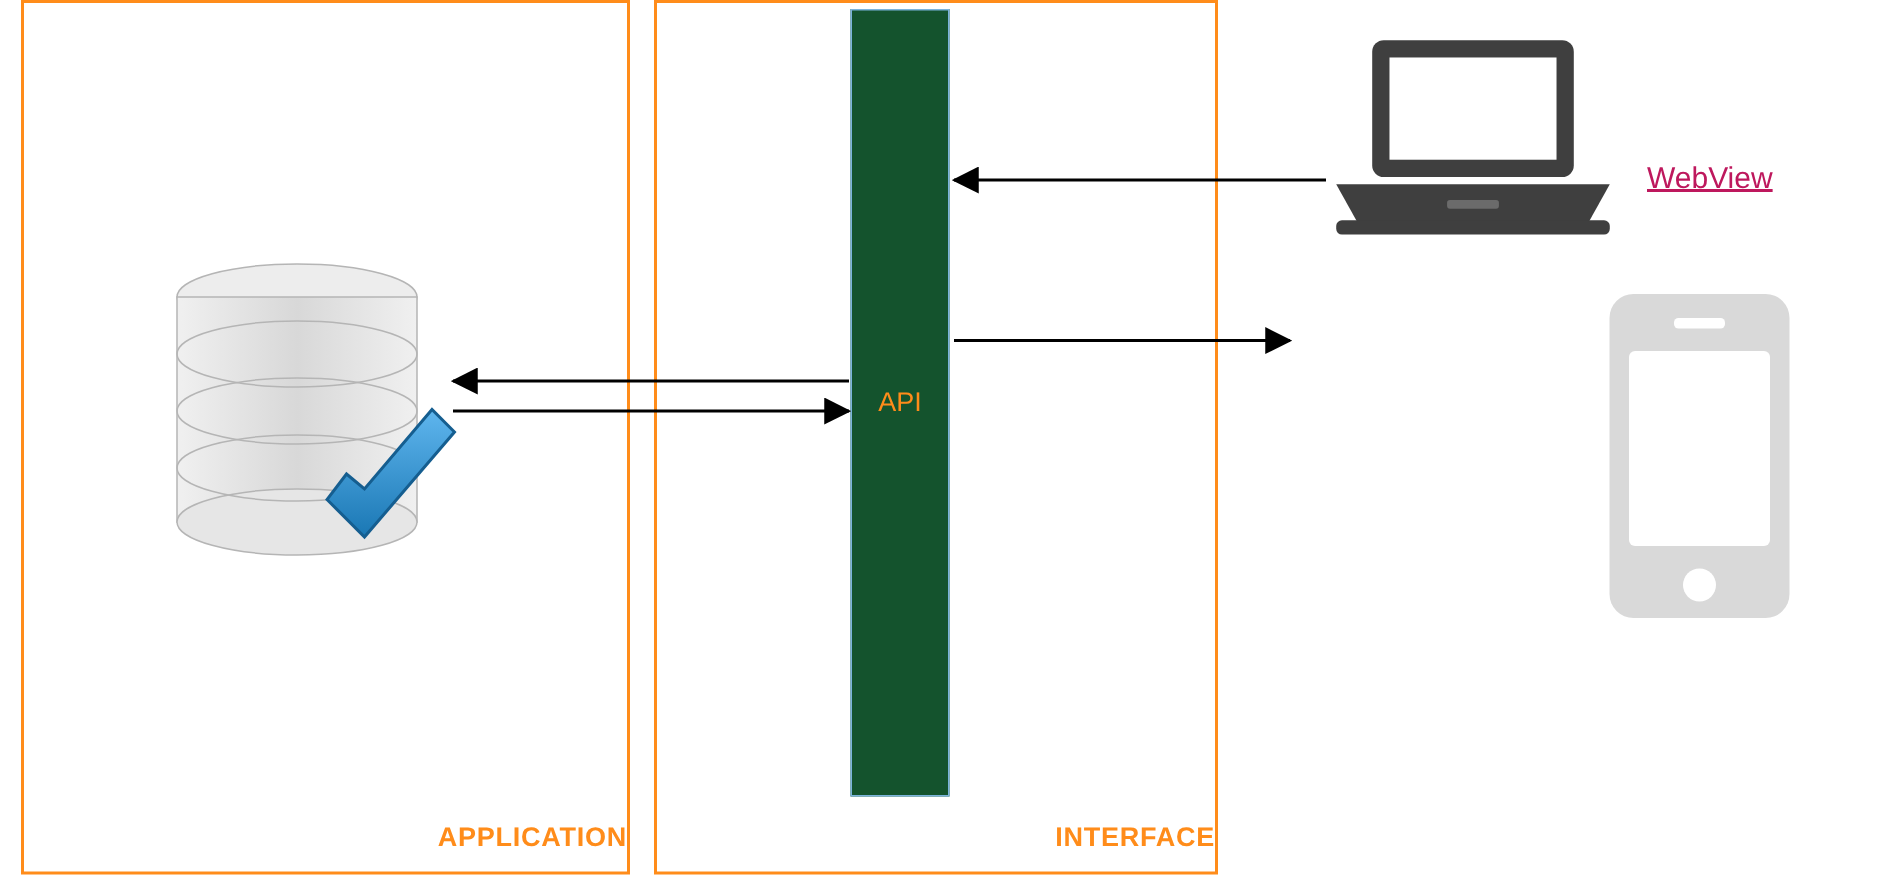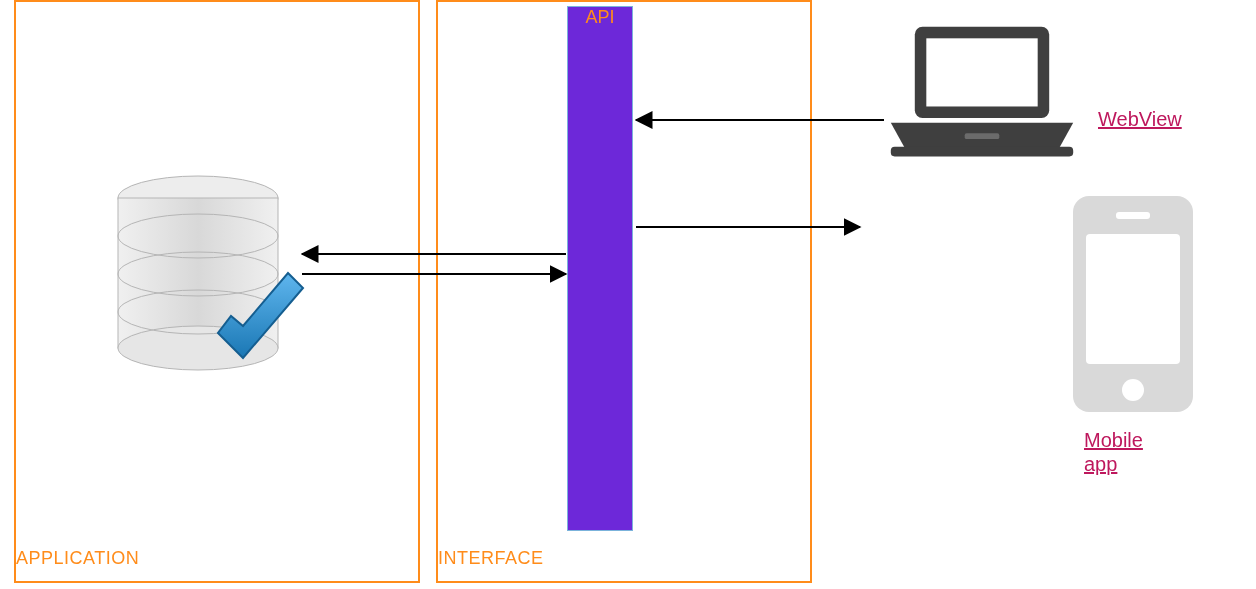--- a/index.html
+++ b/index.html
@@ -16,40 +16,41 @@
   }
   .panel {
     position: absolute;
     border: 2px solid #FF8C1A;
     background: #fff;
   }
   .panel-label {
     position: absolute;
     left: 0; right: 0;
     bottom: 12px;
-    text-align: left;
+    text-align: right;
     color: #FF8C1A;
-    font-weight: 400;
+    font-weight: 700;
     font-size: 18px;
     letter-spacing: 0.5px;
   }
 
   
   #panel-app   { left: 14px;  top: 0;   width: 406px; height: 583px; }
   #panel-iface { left: 436px; top: 0;   width: 376px; height: 583px; }
   #panel-prog  { left: 855px; top: 0;   width: 396px; height: 583px; }
 
   
   .api-col {
     position: absolute;
     left: 567px; top: 6px;
     width: 66px; height: 525px;
-    background: #6d28d9;
+    background: #14532d;
     border: 1px solid #7BB3DB;
     display: flex;
+    align-items: center;
     justify-content: center;
     color: #FF8C1A;
     font-size: 18px;
     font-weight: 500;
   }
 
   
   .woo-badge {
     position: absolute;
     left: 36px; top: 104px;
@@ -154,24 +155,20 @@
   <div class="phone">
     <svg viewBox="0 0 130 220" width="130" height="220">
       <rect x="5" y="2" width="120" height="216" rx="16" fill="#D9D9D9"></rect>
       <rect x="18" y="40" width="94" height="130" rx="4" fill="#FFFFFF"></rect>
       <circle cx="65" cy="196" r="11" fill="#FFFFFF"></circle>
       <rect x="48" y="18" width="34" height="7" rx="3" fill="#FFFFFF"></rect>
     </svg>
   </div>
 
   <div id="label-web" class="dev-label">WebView</div>
-  <div id="label-mobile" class="dev-label">
-    <span>Mobile</span><br>
-    <span>app</span>
-  </div>
 
   <svg class="arrows">
     <defs>
       <marker id="ah" viewBox="0 0 12 12" refX="11" refY="6" markerWidth="9" markerHeight="9" orient="auto">
         <path d="M0,0 L12,6 L0,12 Z" fill="#000"></path>
       </marker>
     </defs>
 
     <line x1="566" y1="254" x2="302" y2="254" stroke="#000" stroke-width="2" marker-end="url(#ah)"></line>
 

